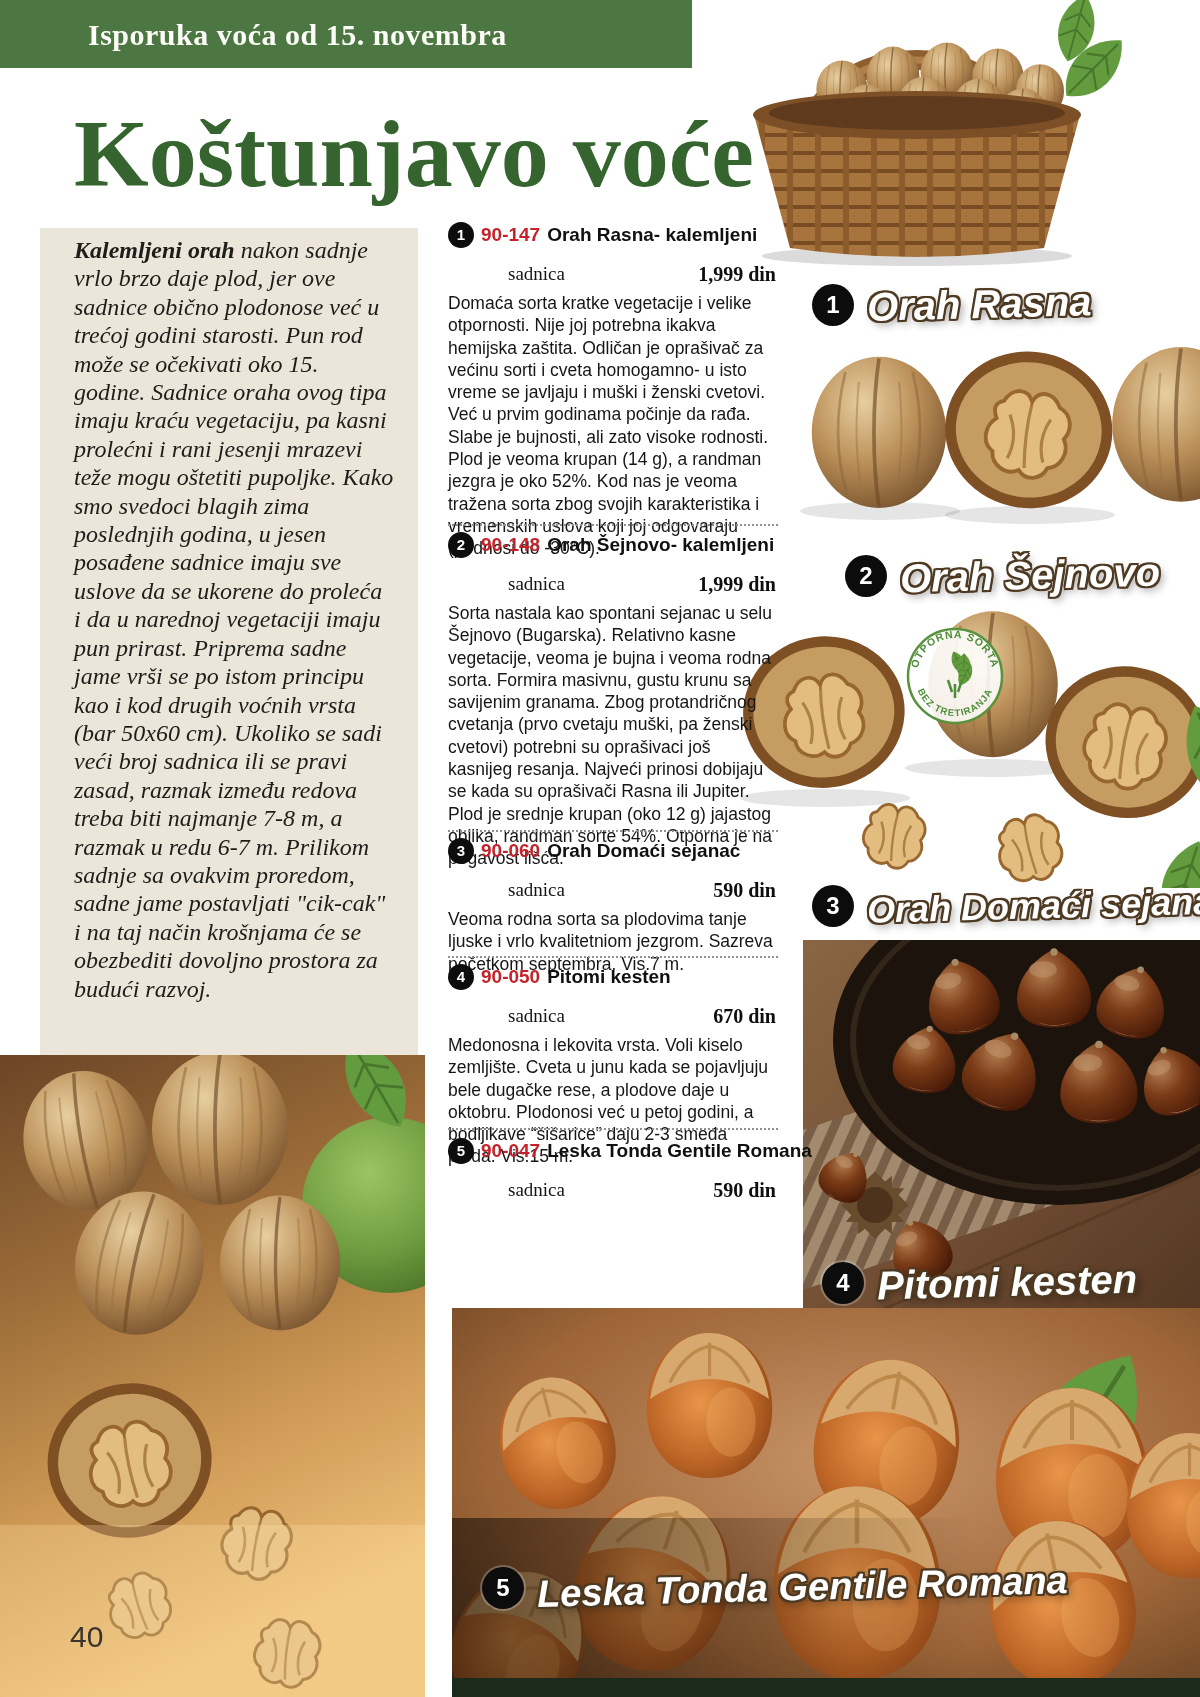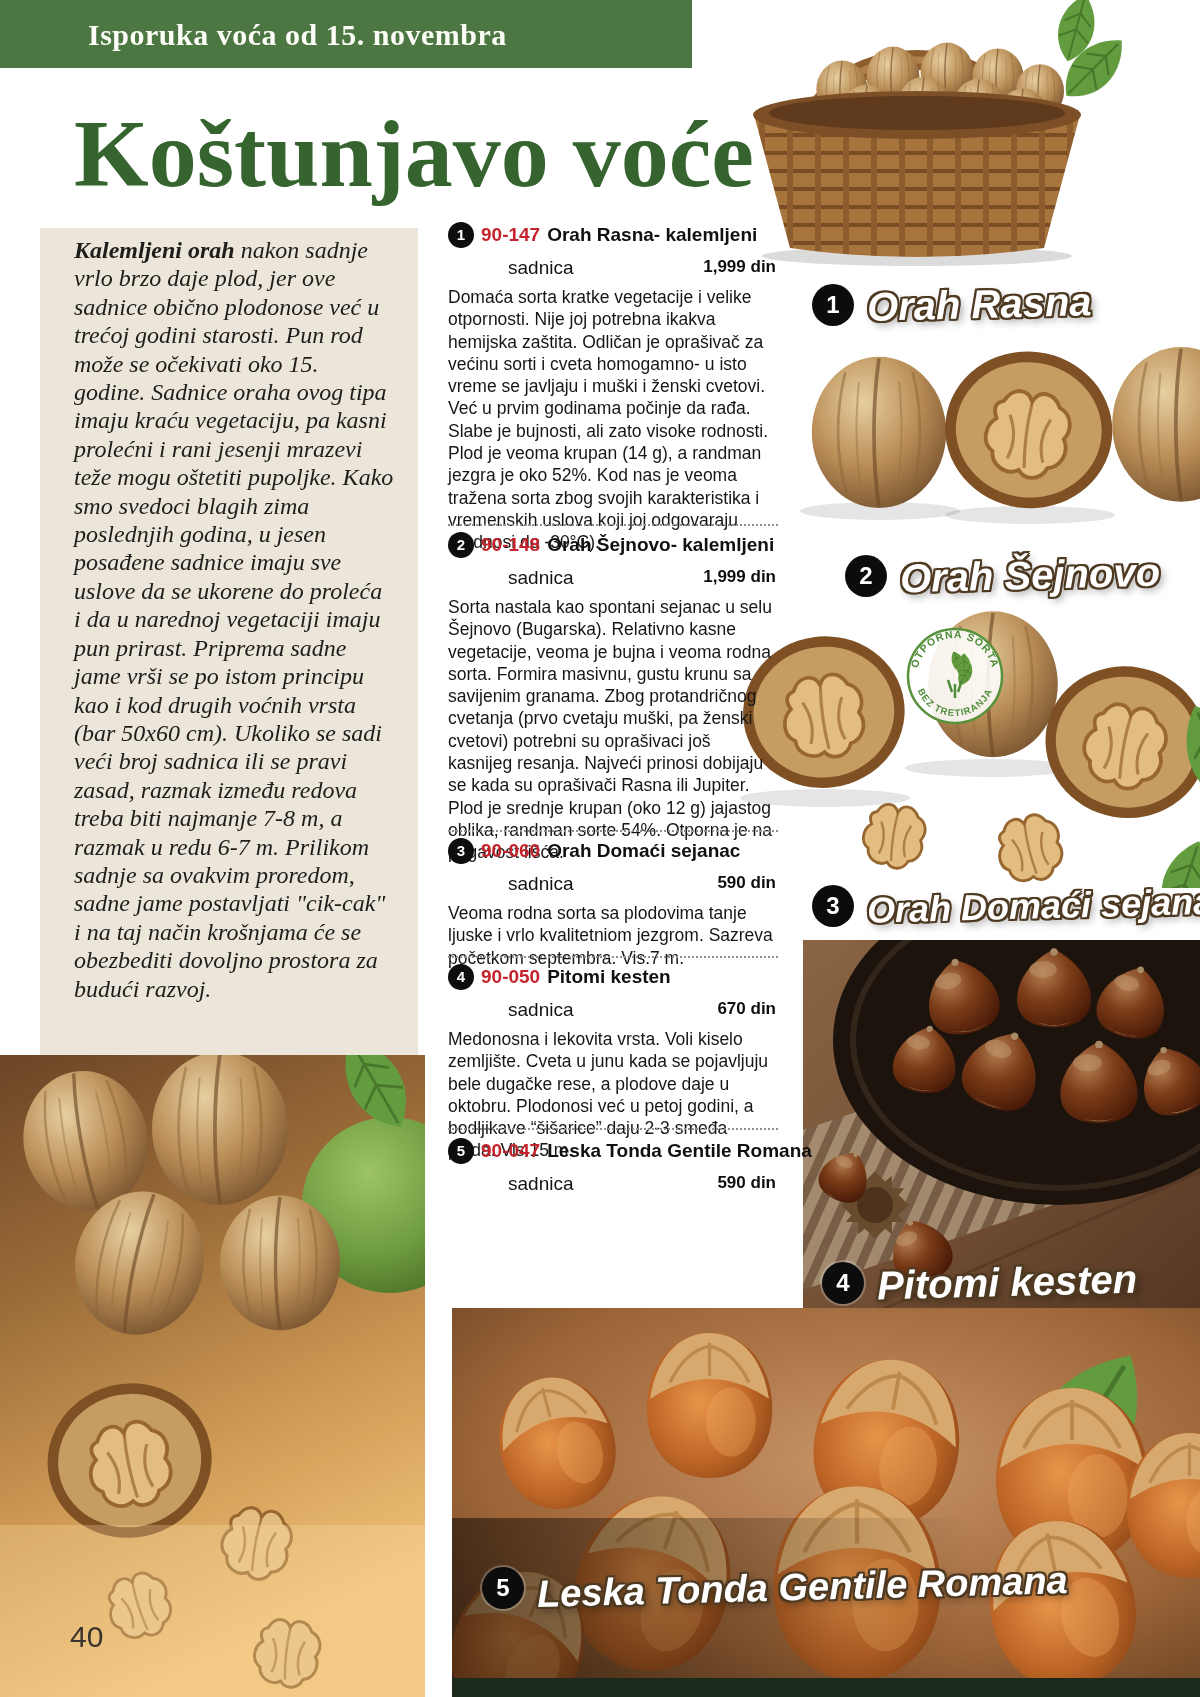--- a/index.html
+++ b/index.html
@@ -23,23 +23,23 @@
   .intro p{font-family:"Liberation Serif",serif;font-style:italic;font-size:24px;line-height:28.4px;color:#1e1d1a;}
   .intro strong{font-weight:700;}
 
   
   .products{position:absolute;left:448px;top:0;width:330px;height:1330px;z-index:2;}
   .product{position:absolute;left:0;width:330px;}
   .p-head{display:flex;align-items:center;gap:7px;white-space:nowrap;font-size:19px;font-weight:700;color:#101010;}
   .p-badge{flex:none;width:26px;height:26px;border-radius:50%;background:#0d0d0d;color:#fff;
     font-size:15px;font-weight:700;line-height:26px;text-align:center;}
   .p-code{color:var(--code-red);}
-  .p-price-row{position:relative;margin-top:9px;height:24px;}
+  .p-price-row{position:relative;margin-top:15px;height:24px;font-family:Liberation Serif, serif;}
   .p-unit{position:absolute;left:60px;font-size:19px;color:#141414;}
-  .p-price{position:absolute;right:2px;font-size:17px;font-weight:700;color:#0e0e0e;}
+  .p-price{position:absolute;right:2px;font-size:20px;font-weight:700;color:#0e0e0e;}
   .p-desc{margin-top:5px;font-size:17.5px;line-height:22.3px;color:#161616;}
   .sep{position:absolute;left:0;width:330px;border-top:2px dotted #8f8f8f;height:0;}
 
   
   .photo{position:absolute;z-index:1;}
   .photo svg{display:block;}
 
   
   .photo-label{position:absolute;display:flex;align-items:center;gap:13px;z-index:6;}
   .lbl-badge{flex:none;width:42px;height:42px;border-radius:50%;background:#0c0c0c;color:#fff;

